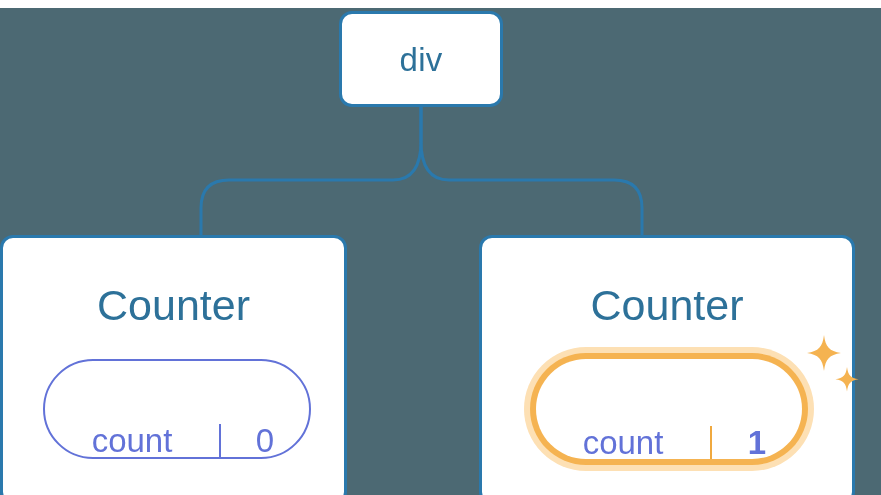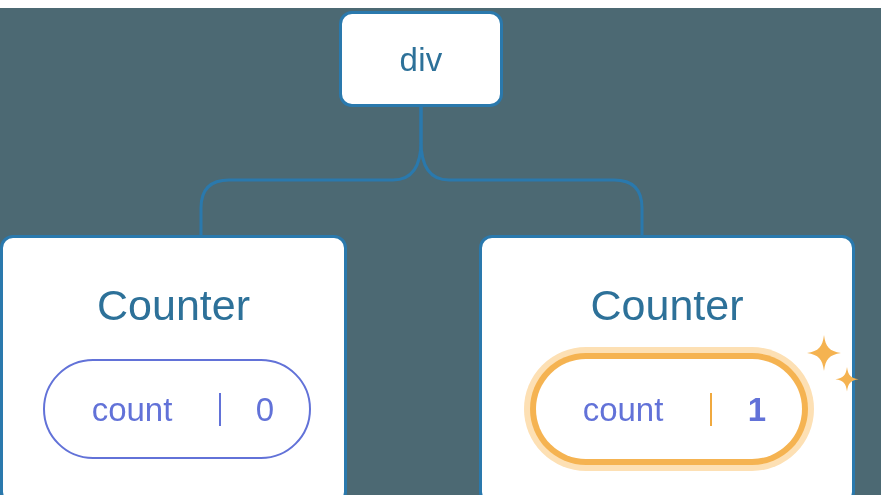--- a/index.html
+++ b/index.html
@@ -75,21 +75,21 @@
     color: #2d7199;
     font-size: 43px;
     line-height: 1;
   }
 
   
   .pill {
     position: absolute;
     box-sizing: border-box;
     display: flex;
-    align-items: center;
+    align-items: flex-end;
     background: #ffffff;
   }
   .pill-key, .pill-val {
     display: flex;
     align-items: center;
     justify-content: center;
     box-sizing: border-box;
   }
   .pill-key { }
   .pill-val { }

